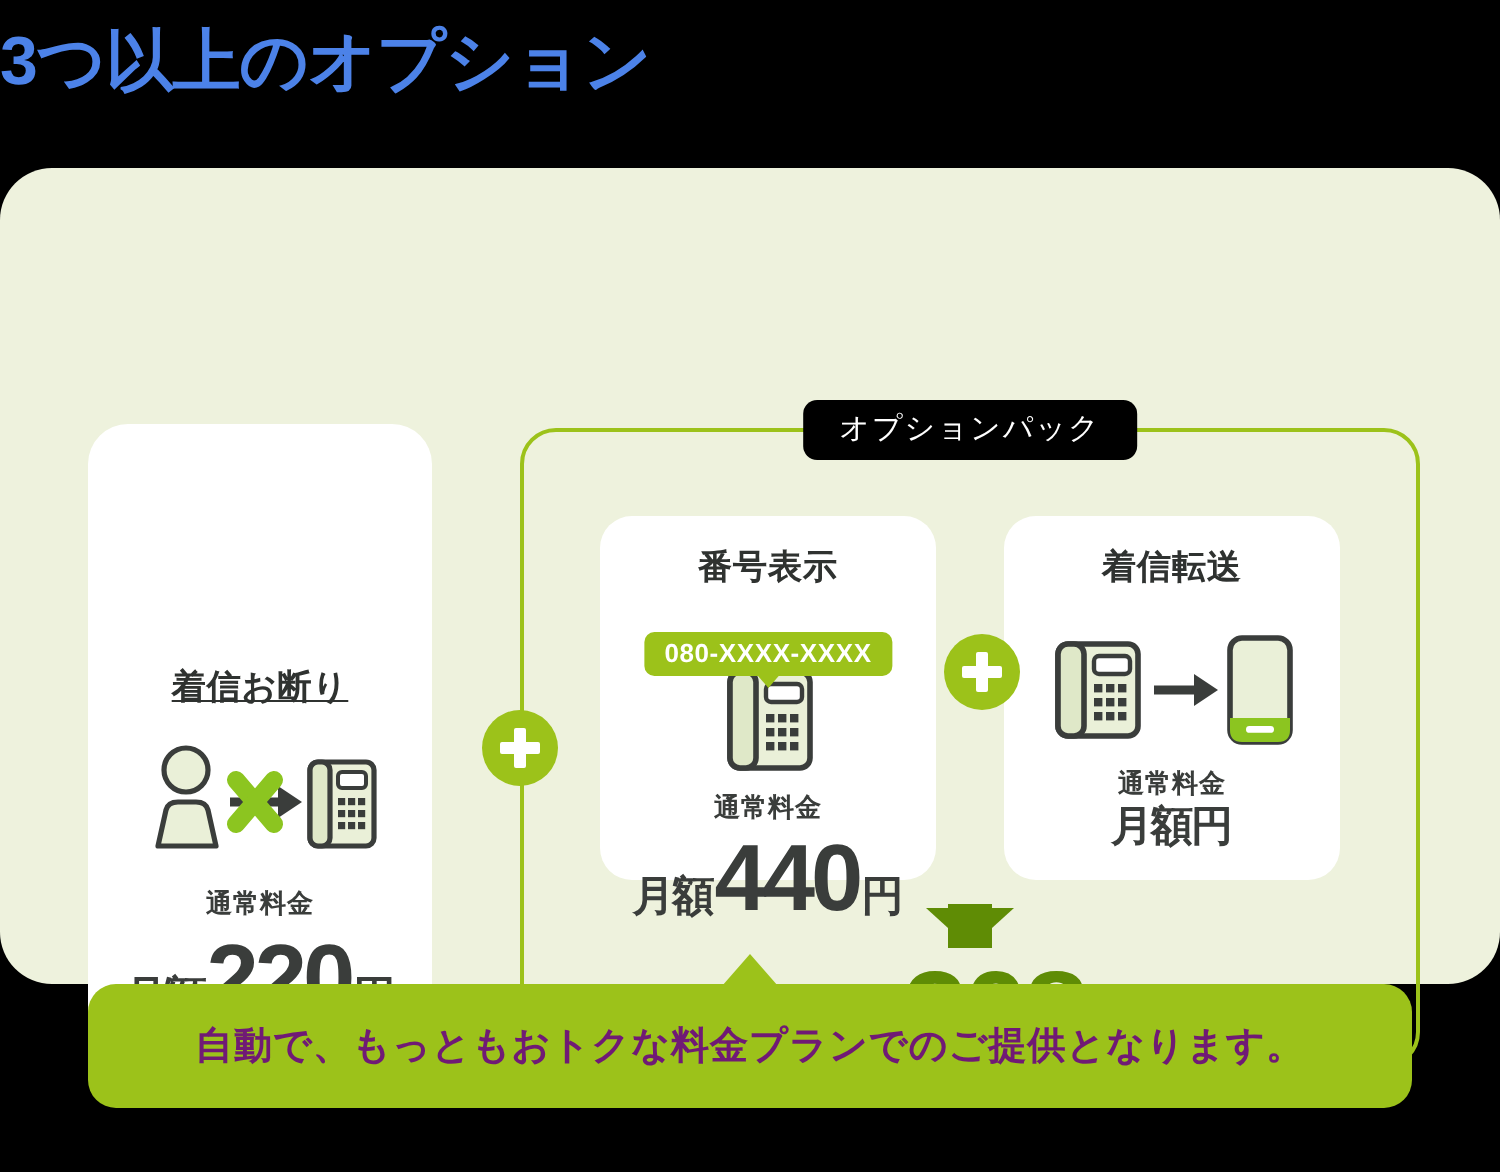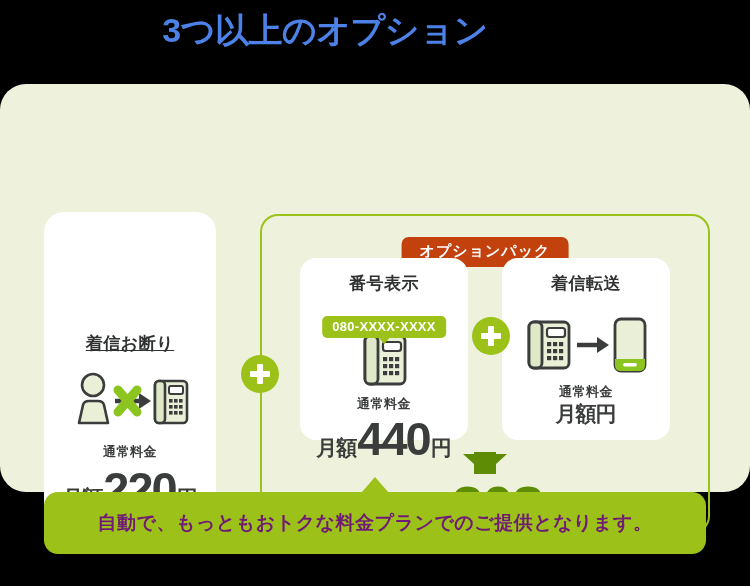--- a/index.html
+++ b/index.html
@@ -15,21 +15,21 @@
     font-family: "Liberation Sans", "DejaVu Sans", sans-serif;
   }
 
   
   #headline {
     position: absolute;
     left: 0; top: 0;
     width: 650px; height: 62px;
     display: flex;
     align-items: center;
-    justify-content: center;
+    justify-content: flex-start;
     white-space: nowrap;
     font-size: 34px;
     font-weight: bold;
     letter-spacing: -0.5px;
   }
   #headline .hl-accent { color: #4c82e8; }
   #headline .hl-plain  { color: #2f3230; }
 
   
   #panel {
@@ -82,29 +82,28 @@
     width: 450px; height: 320px;
     border: 2px solid #9cc21a;
     border-radius: 18px;
     box-sizing: border-box;
   }
   #optionpack-badge {
     position: absolute;
     left: 50%;
     top: -16px;
     transform: translateX(-50%);
-    background: #c2410c;
+    background: #000000;
     color: #ffffff;
     font-size: 15px;
-    font-weight: bold;
+    font-weight: normal;
     letter-spacing: 1px;
     padding: 5px 18px 6px;
     border-radius: 7px;
     white-space: nowrap;
-    margin-top: 37px;
   }
 
   
   .inner-card {
     position: absolute;
     top: 146px;
     width: 168px; height: 182px;
     background: #ffffff;
     border-radius: 16px;
   }

